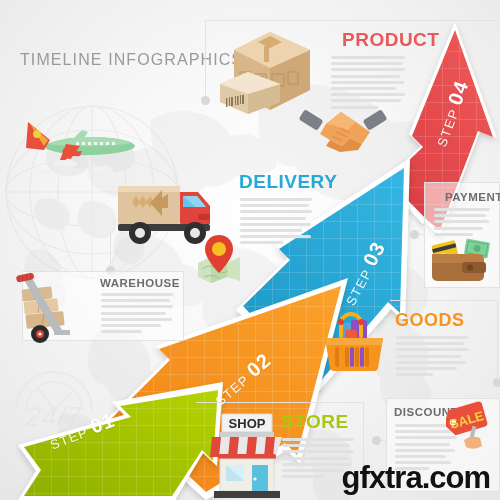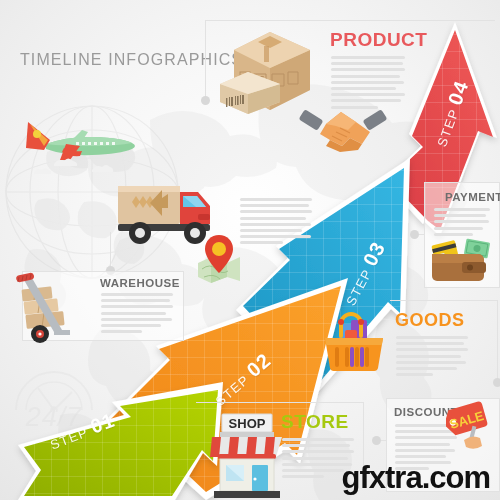--- a/index.html
+++ b/index.html
@@ -219,21 +219,21 @@
       <rect x="12" y="76" width="1.4" height="9"></rect>
         <rect x="15" y="75" width="1" height="9"></rect>
       <rect x="17" y="75" width="2" height="9"></rect>
         <rect x="21" y="74" width="1" height="9"></rect>
       <rect x="23" y="74" width="1.6" height="9"></rect>
         <rect x="26" y="73" width="1" height="9"></rect>
       <rect x="28" y="73" width="2" height="9"></rect>
     </g>
   </svg>
 
-  <div class="ptitle" style="left:330px;top:29px;font-size:19px;color:#e8595c;">PRODUCT</div>
+  <div class="ptitle" style="left:342px;top:29px;font-size:19px;color:#e8595c;">PRODUCT</div>
   <div class="ptext" style="left:331px;top:56px;width:74px;">
     <span style="width:100%"></span>
       <span style="width:97%"></span>
       <span style="width:100%"></span>
     <span style="width:93%"></span>
       <span style="width:99%"></span>
       <span style="width:88%"></span>
     <span style="width:100%"></span>
       <span style="width:95%"></span>
       <span style="width:64%"></span>
@@ -245,20 +245,21 @@
     <path d="M30 24 L45 12 L60 22 L74 32 L66 44 L54 38 L46 46 L34 40 L24 34 Z" fill="#f0a259"></path>
     <path d="M30 24 L45 12 L60 22 L52 30 L40 26 Z" fill="#f6b676"></path>
     <path d="M34 40 L46 46 L54 38 L66 44 L62 50 L44 52 L30 46 Z" fill="#e08f44"></path>
     <g stroke="#dd8d45" stroke-width="1.2" fill="none">
       <path d="M36 36 l10 5"></path>
         <path d="M40 32 l11 5"></path>
         <path d="M44 28 l10 5"></path>
     </g>
   </svg>
 
+  <div class="ptitle" style="left:239px;top:171px;font-size:19px;color:#27a9d8;">DELIVERY</div>
   <div class="ptext" style="left:240px;top:198px;width:72px;">
     <span style="width:100%"></span>
       <span style="width:96%"></span>
       <span style="width:100%"></span>
     <span style="width:91%"></span>
       <span style="width:98%"></span>
       <span style="width:86%"></span>
     <span style="width:99%"></span>
       <span style="width:60%"></span>
   </div>

